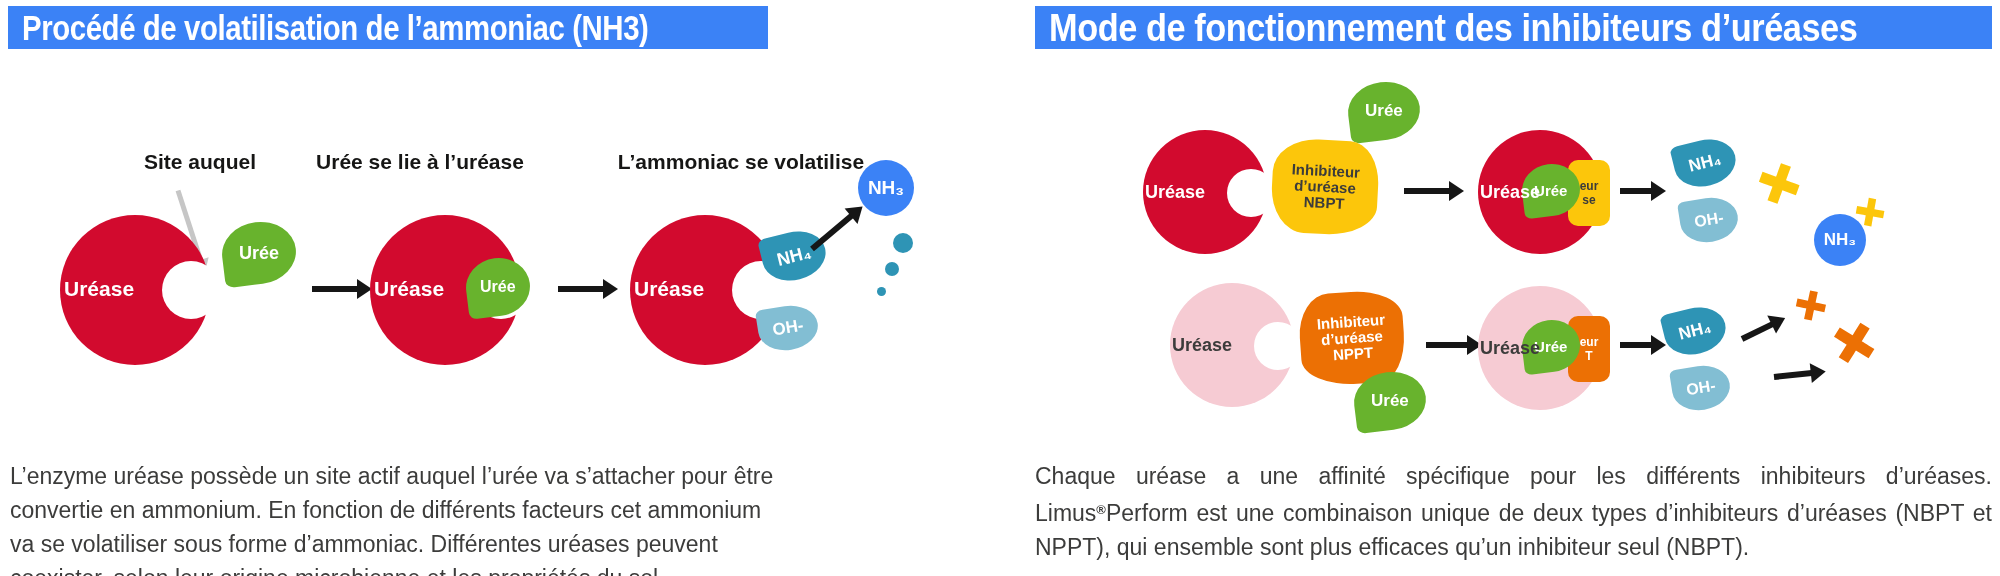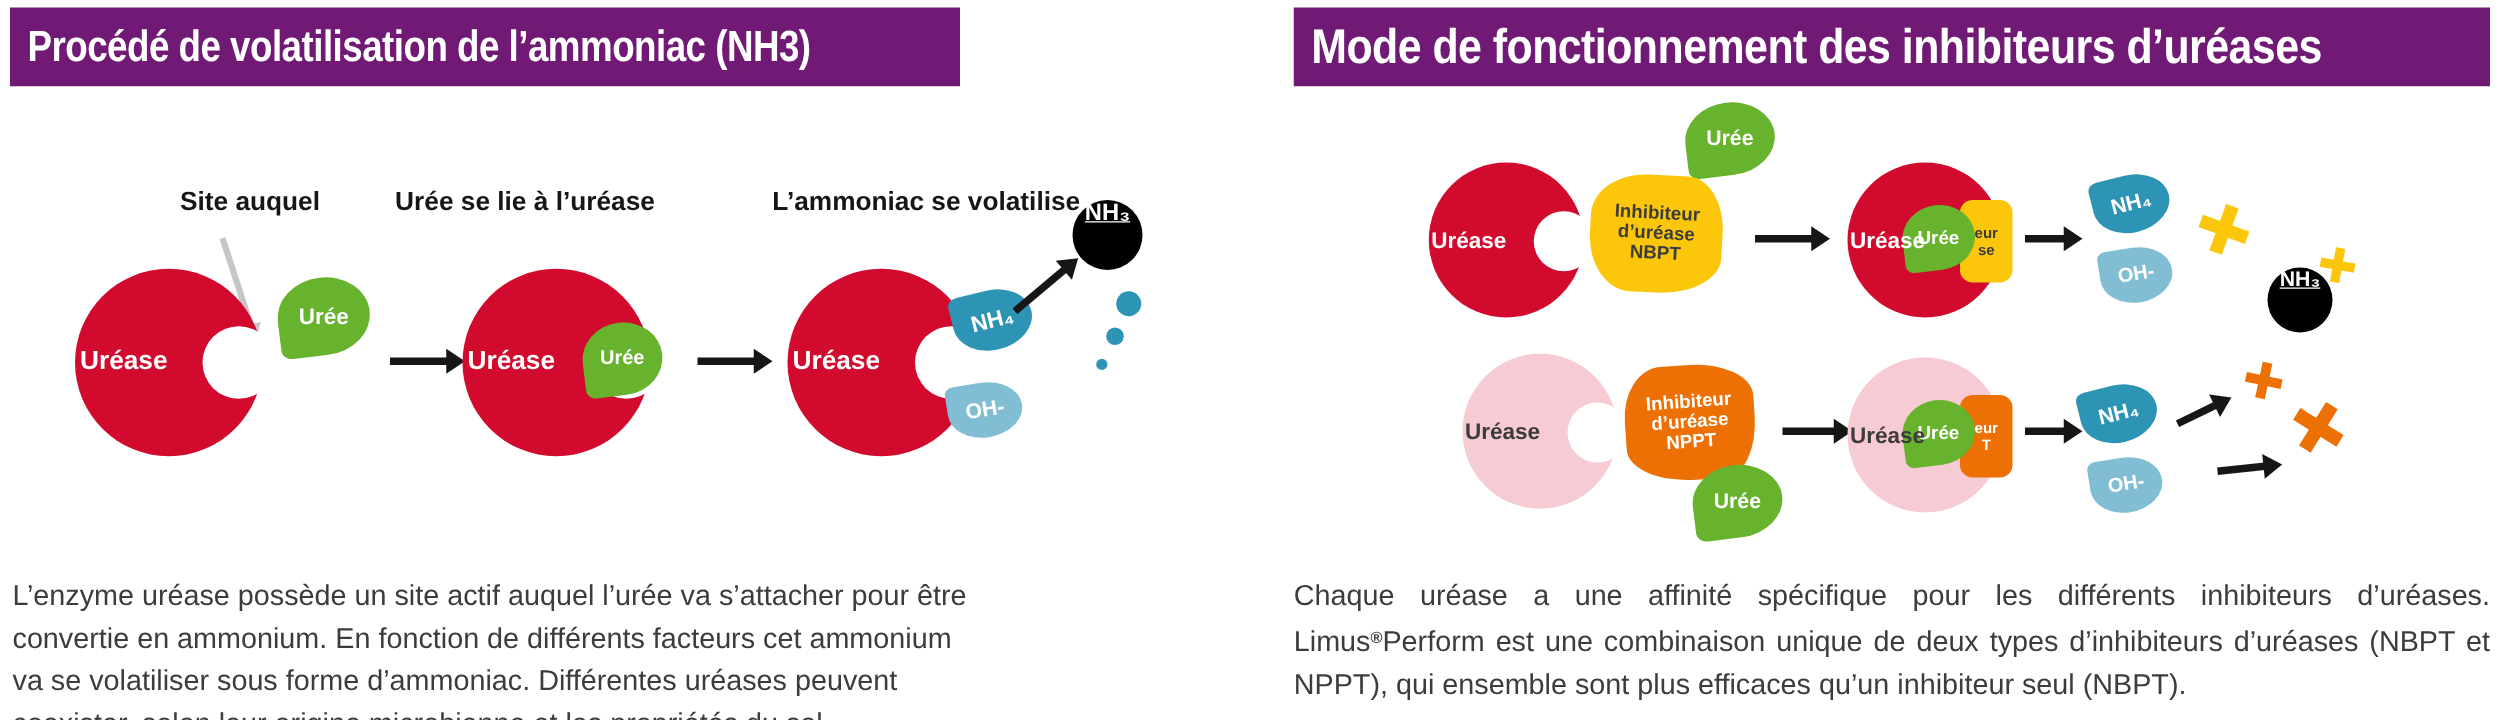--- a/index.html
+++ b/index.html
@@ -1,20 +1,20 @@
 <!DOCTYPE html>
 <html><head>
 <meta charset="utf-8">
 <style>
   html,body{margin:0;padding:0;background:#fff;}
   #stage{position:relative;width:2000px;height:576px;background:#ffffff;overflow:hidden;
          font-family:"Liberation Sans","DejaVu Sans",sans-serif;color:#3c3c3b;}
 
   
-  .panel-header{position:absolute;top:6px;height:63px;background:#701a75;color:#fff;
+  .panel-header{position:absolute;top:6px;height:43px;background:#3b82f6;color:#fff;
                 display:flex;align-items:center;padding:0 14px;box-sizing:border-box;overflow:hidden;}
   .panel-header .ht{font-weight:700;white-space:nowrap;transform-origin:left center;letter-spacing:-.5px;}
   #left-header{left:8px;width:760px;}
   #left-header .ht{font-size:35px;transform:scaleX(.84);}
   #right-header{left:1035px;width:957px;padding-left:14px;}
   #right-header .ht{font-size:39px;transform:scaleX(.88);}
 
   
   .stage-label{position:absolute;font-weight:700;font-size:21px;color:#161615;text-align:center;}
 
@@ -39,22 +39,22 @@
   .uree .un{transform:rotate(7deg);}
   .nh4{background:#2e94b5;border-radius:14% 55% 55% 55%;transform:rotate(-14deg);font-size:18px;}
   .oh{background:#82bed3;border-radius:14% 55% 55% 55%;transform:rotate(-9deg);font-size:17px;}
   .inhib-y{background:#fcc60b;color:#3c3c3b;border-radius:42% 28% 48% 32% / 36% 46% 32% 48%;transform:rotate(3deg);}
   .inhib-o{background:#ec7004;color:#fff;border-radius:30% 48% 26% 52% / 46% 30% 52% 30%;transform:rotate(-4deg);}
   .inhib-text{display:flex;flex-direction:column;font-size:15px;line-height:16px;font-weight:700;}
   .fragment{position:absolute;border-radius:10px;font-weight:700;font-size:12px;line-height:14px;
             display:flex;flex-direction:column;align-items:center;justify-content:center;overflow:hidden;}
   .fragment.y{background:#fcc60b;color:#3c3c3b;}
   .fragment.o{background:#ec7004;color:#fff;}
-  .circle{position:absolute;border-radius:50%;background:#000000;color:#fff;font-weight:700;
-          display:flex;align-items:flex-start;justify-content:center;text-decoration:underline;}
+  .circle{position:absolute;border-radius:50%;background:#3b82f6;color:#fff;font-weight:700;
+          display:flex;align-items:center;justify-content:center;}
   .dot{position:absolute;border-radius:50%;background:#2e94b5;}
 
   
   .arrow{position:absolute;height:6px;background:#161616;transform-origin:left center;}
   .arrow::after{content:"";position:absolute;right:-14px;top:-7px;width:0;height:0;
                 border-left:15px solid #161616;border-top:10px solid transparent;border-bottom:10px solid transparent;}
   .arrow.gray{height:5px;background:#c6c6c6;}
   .arrow.gray::after{border-left:13px solid #c6c6c6;border-top:8px solid transparent;border-bottom:8px solid transparent;right:-12px;top:-6px;}
 
   

